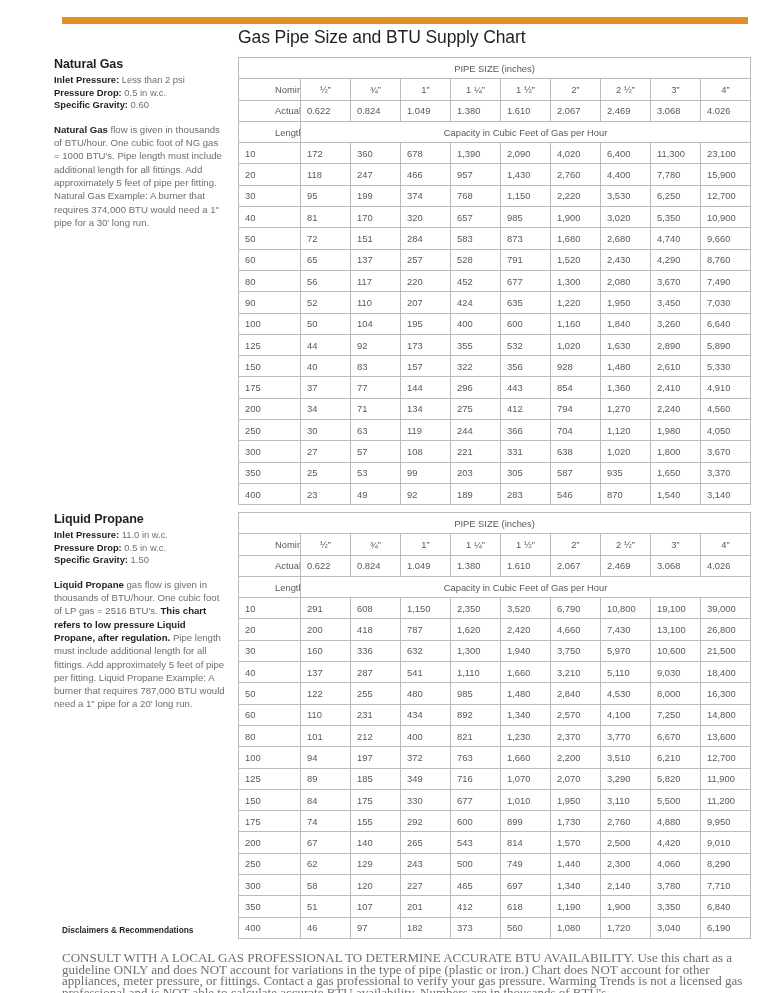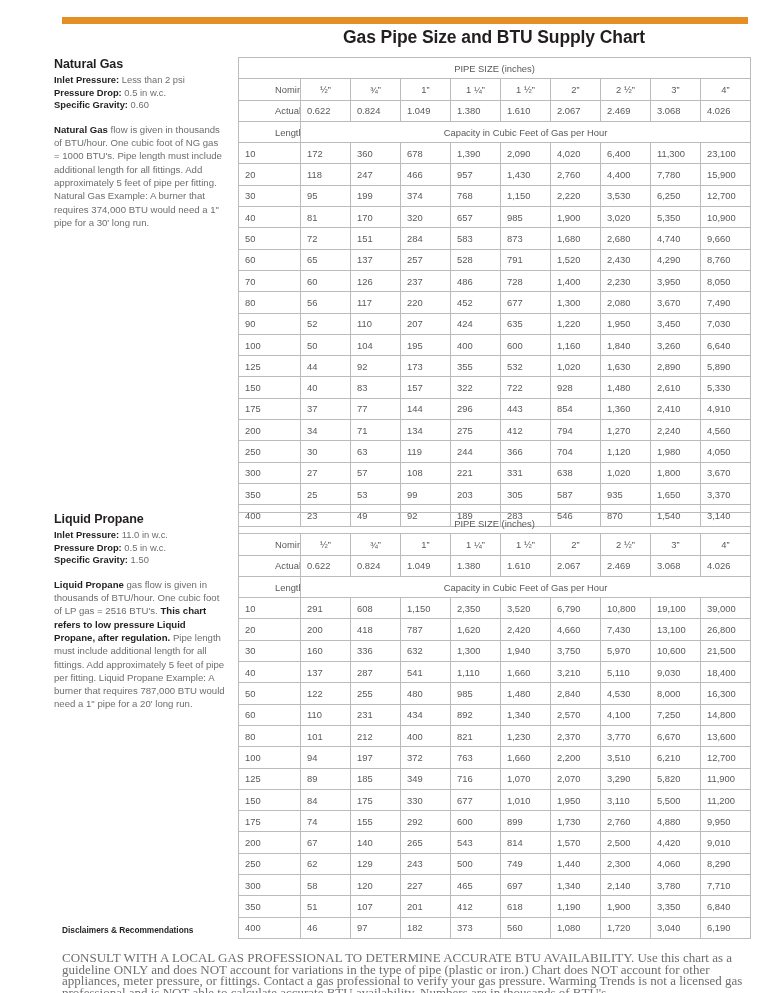--- a/index.html
+++ b/index.html
@@ -28,23 +28,23 @@
     height: 7px;
     background: #e58e26;
   }
 
   
   .page-title {
     position: absolute;
     left: 238px;
     top: 27px;
     width: 512px;
-    text-align: center;
+    text-align: left;
     font-size: 17.5px;
-    font-weight: bold;
+    font-weight: normal;
     letter-spacing: -0.1px;
     color: #231f20;
   }
 
   
   .side {
     position: absolute;
     left: 54px;
     width: 172px;
   }
@@ -288,32 +288,20 @@
           <td>137</td>
           <td>257</td>
           <td>528</td>
           <td>791</td>
           <td>1,520</td>
           <td>2,430</td>
           <td>4,290</td>
           <td>8,760</td>
         </tr>
         <tr>
-          <td>70</td>
-          <td>60</td>
-          <td>126</td>
-          <td>237</td>
-          <td>486</td>
-          <td>728</td>
-          <td>1,400</td>
-          <td>2,230</td>
-          <td>3,950</td>
-          <td>8,050</td>
-        </tr>
-        <tr>
           <td>80</td>
           <td>56</td>
           <td>117</td>
           <td>220</td>
           <td>452</td>
           <td>677</td>
           <td>1,300</td>
           <td>2,080</td>
           <td>3,670</td>
           <td>7,490</td>
@@ -353,21 +341,21 @@
           <td>1,630</td>
           <td>2,890</td>
           <td>5,890</td>
         </tr>
         <tr>
           <td>150</td>
           <td>40</td>
           <td>83</td>
           <td>157</td>
           <td>322</td>
-          <td>722</td>
+          <td>356</td>
           <td>928</td>
           <td>1,480</td>
           <td>2,610</td>
           <td>5,330</td>
         </tr>
         <tr>
           <td>175</td>
           <td>37</td>
           <td>77</td>
           <td>144</td>

